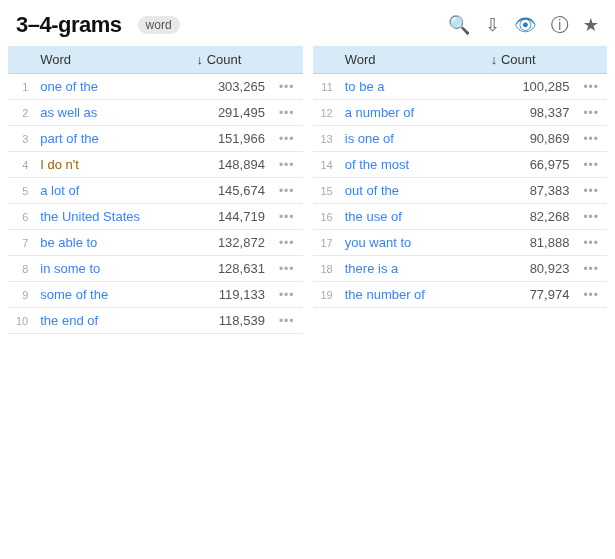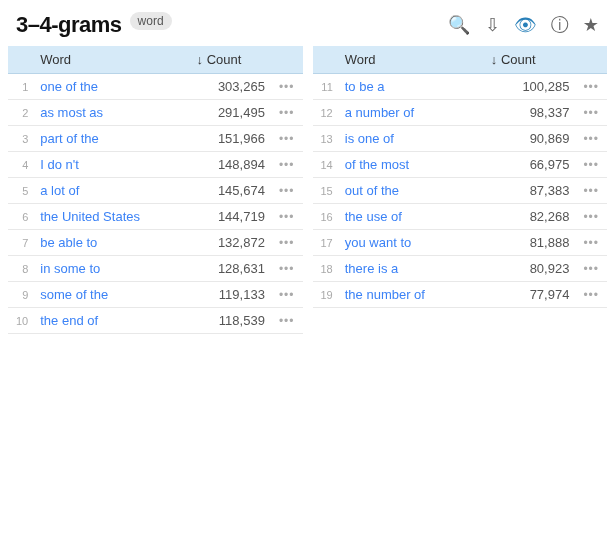--- a/index.html
+++ b/index.html
@@ -12,22 +12,22 @@
       min-height: 559px;
     }
     .header {
       display: flex;
       align-items: center;
       justify-content: space-between;
       padding: 12px 16px 8px 16px;
     }
     .header-left {
       display: flex;
-      align-items: flex-start;
-      gap: 8px;
+      align-items: center;
+      gap: 16px;
     }
     .title {
       font-size: 22px;
       font-weight: bold;
       color: #111;
       letter-spacing: -0.5px;
     }
     .word-badge {
       background: #e8e8e8;
       border-radius: 10px;
@@ -92,21 +92,21 @@
       color: #aaa;
       font-size: 11px;
       width: 18px;
       text-align: right;
       padding-right: 4px;
     }
     tbody td.word-cell {
       color: #3b82f6;
     }
     tbody td.word-cell.red {
-      color: #3b82f6;
+      color: #a16207;
     }
     tbody td.count-cell {
       text-align: right;
       color: #555;
       padding-right: 6px;
       margin-top: 32px;
     }
     tbody td.actions-cell {
       color: #aaa;
       letter-spacing: 1px;
@@ -147,21 +147,21 @@
       </thead>
       <tbody id="left-tbody">
       <tr>
       <td class="row-num">1</td>
       <td class="word-cell">one of the</td>
       <td class="count-cell">303,265</td>
       <td class="actions-cell">•••</td>
     </tr>
           <tr>
       <td class="row-num">2</td>
-      <td class="word-cell">as most as</td>
+      <td class="word-cell">as well as</td>
       <td class="count-cell">291,495</td>
       <td class="actions-cell">•••</td>
     </tr>
           <tr>
       <td class="row-num">3</td>
       <td class="word-cell">part of the</td>
       <td class="count-cell">151,966</td>
       <td class="actions-cell">•••</td>
     </tr>
           <tr>

